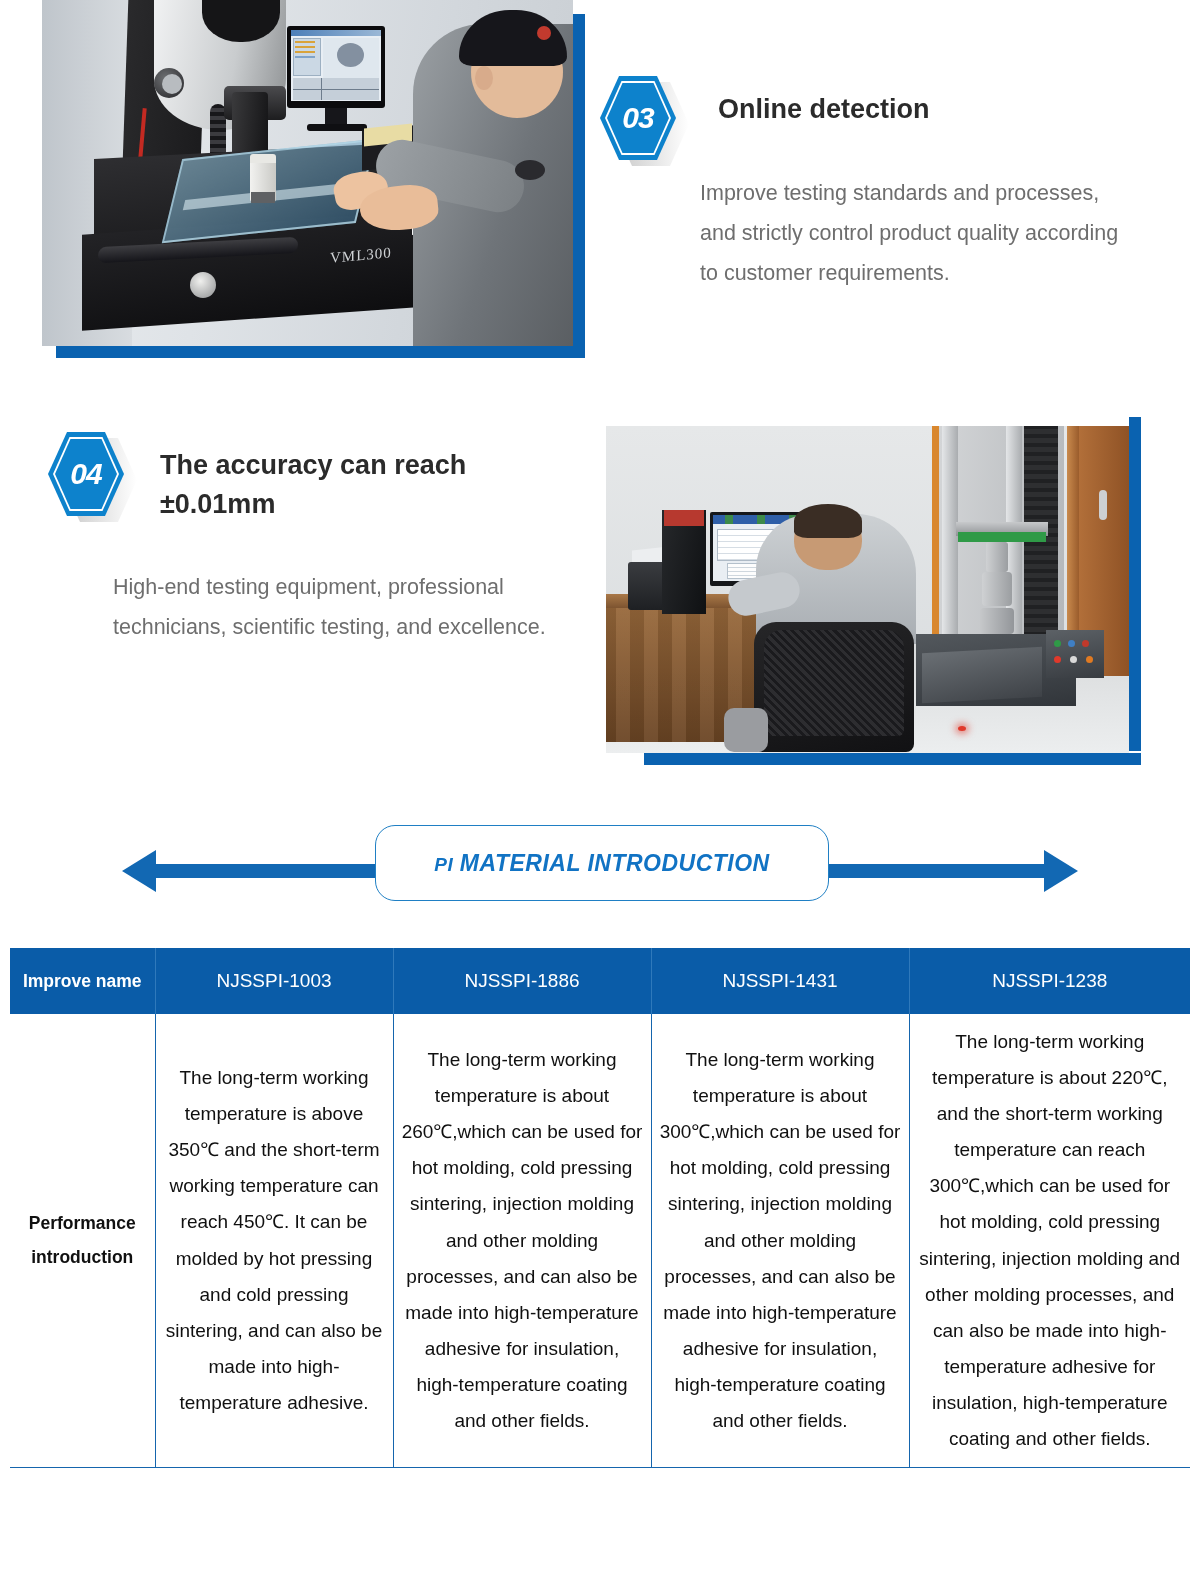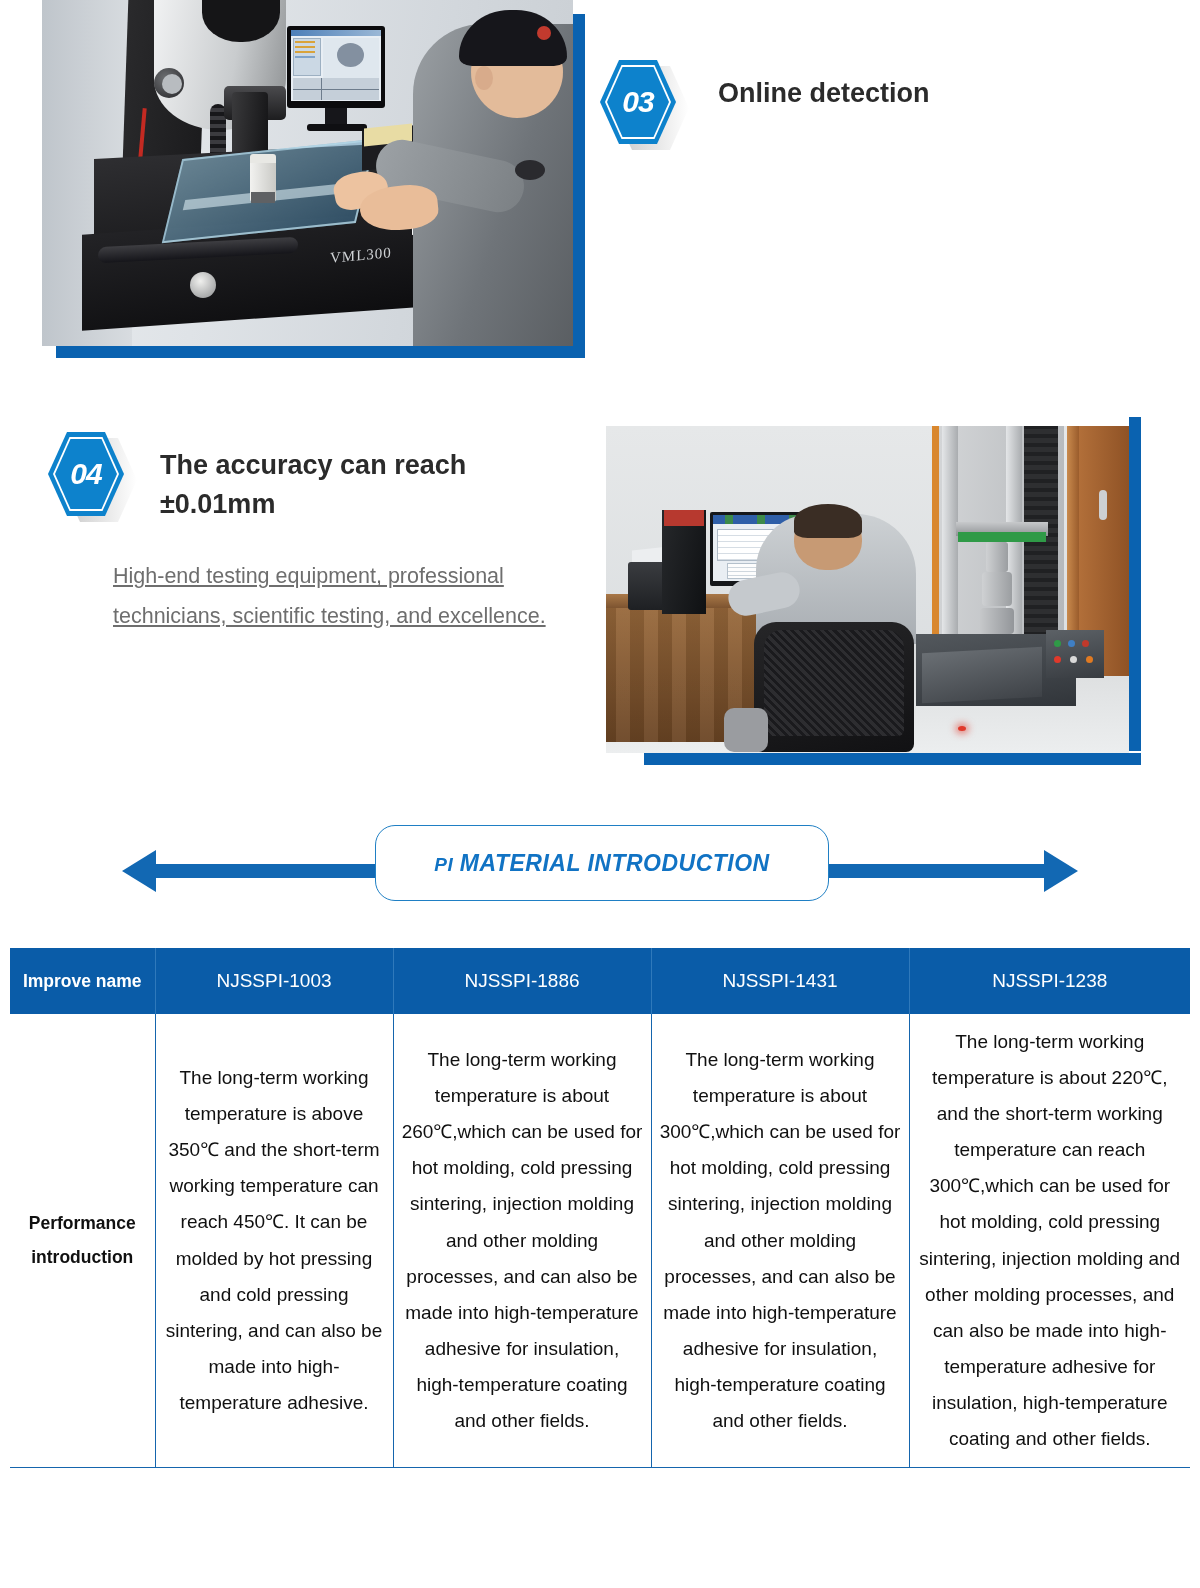--- a/index.html
+++ b/index.html
@@ -260,27 +260,27 @@
   .feature-title {
     font-size: 27px; font-weight: bold; color:#2b2b2b;
     font-family:"Liberation Sans", sans-serif;
     line-height: 1.45; padding-top: 14px;
   }
   .feature-body {
     color:#6e6e6e; font-size:21.5px; line-height:1.85;
     font-family:"Liberation Sans", sans-serif;
   }
 
-  #feature3 { left: 600px; top: 60px; width: 540px; }
+  #feature3 { left: 600px; top: 76px; width: 540px; }
   #feature3 .feature-title { margin-left: 42px; }
   #feature3 .feature-body  { margin-left: 100px; margin-top: 14px; width: 430px; }
 
   #feature4 { left: 48px; top: 432px; width: 545px; }
   #feature4 .feature-title { margin-left: 36px; width: 400px; }
-  #feature4 .feature-body  { margin-left: 65px; margin-top: 33px; width: 470px; text-decoration: underline; }
+  #feature4 .feature-body  { margin-left: 65px; margin-top: 44px; width: 470px; }
 
   
   #pi-banner { position:absolute; left:0; top:812px; width:1200px; height:110px; }
   .pi-line {
     position:absolute; top:52px; height:14px; background:#1268b3;
   }
   .pi-line-left  { left:155px; width:390px; }
   .pi-line-right { left:655px; width:400px; }
   .pi-arrow {
     position:absolute; top:38px; width:0; height:0;
@@ -398,20 +398,21 @@
   <div class="feature-head">
     <div class="hex-badge">
       <div class="hex-shadow"></div>
       <div class="hex-outer"></div>
       <div class="hex-inner"></div>
       <div class="hex-inner2"></div>
       <div class="hex-num">03</div>
     </div>
     <div class="feature-title">Online detection</div>
   </div>
+  <div class="feature-body">Improve testing standards and processes, and strictly control product quality according to customer requirements.</div>
 </div>
 
 <div class="feature" id="feature4">
   <div class="feature-head">
     <div class="hex-badge">
       <div class="hex-shadow"></div>
       <div class="hex-outer"></div>
       <div class="hex-inner"></div>
       <div class="hex-inner2"></div>
       <div class="hex-num">04</div>

